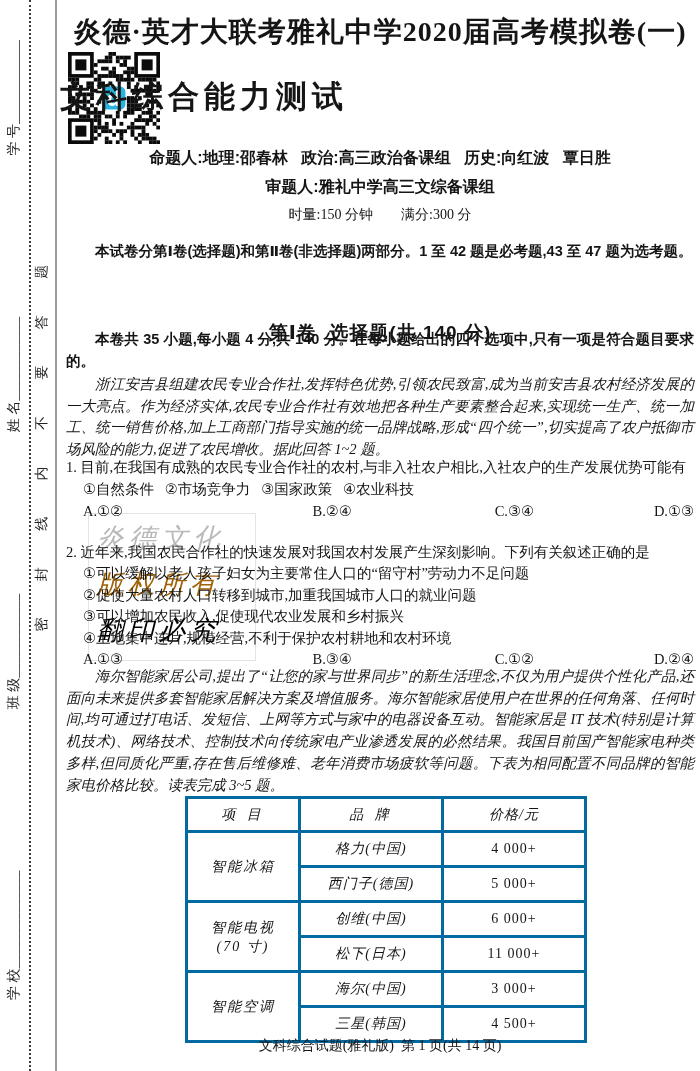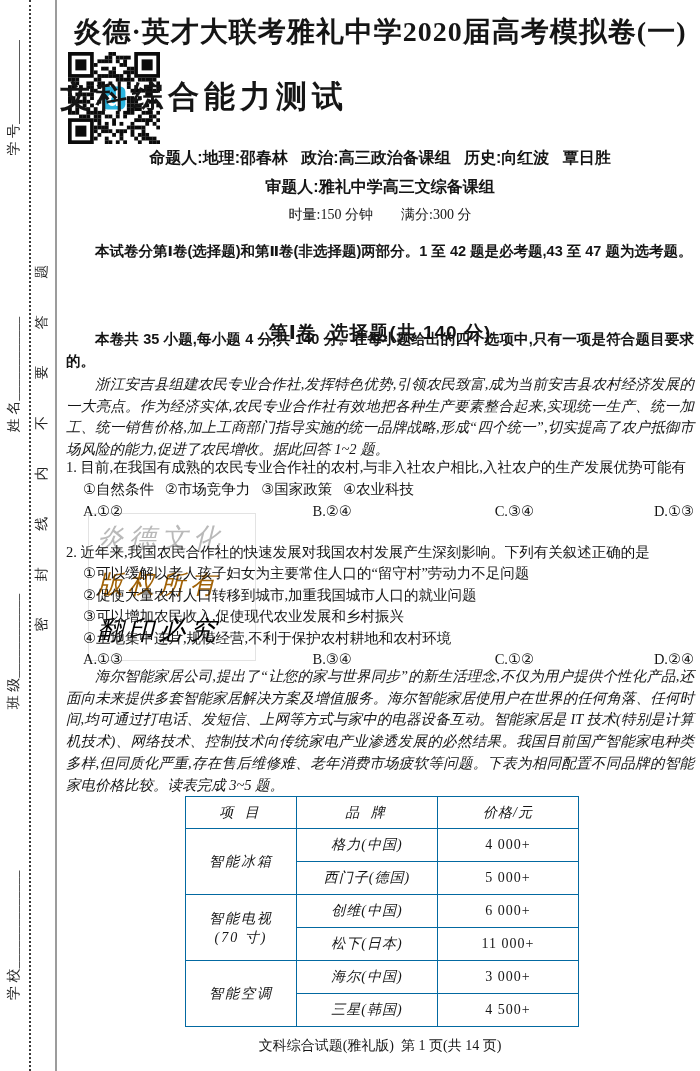--- a/index.html
+++ b/index.html
@@ -54,21 +54,21 @@
   .hang{padding-left:17px;text-indent:-17px;}
   .subline{padding-left:17px;}
   .choices{padding-left:17px;display:flex;gap:36px;}
   .choices span:nth-child(1){width:212px;}
   .choices span:nth-child(2){width:160px;}
   .choices span:nth-child(3){width:135px;}
 
   
   .price-table{position:absolute;left:185px;top:796px;z-index:1;border-collapse:collapse;
         font-size:14px;text-align:center;color:#151515;}
-  .price-table th,.price-table td{border:1px solid #0369a1;padding:0;}
+  .price-table th,.price-table td{border:3px solid #0369a1;padding:0;}
   .price-table th{width:110px;height:31px;font-weight:normal;font-style:italic;letter-spacing:4px;}
   .price-table th.c2{width:140px;}
   .price-table th.c3{width:140px;letter-spacing:1px;}
   .price-table td{height:32px;}
   .price-table td.item-cell{font-style:italic;letter-spacing:2px;line-height:19px;}
   .price-table td.brand-cell{font-style:italic;letter-spacing:1px;}
   .price-table td.price-cell{letter-spacing:1px;}
 
   .footer{position:absolute;top:1037px;left:60px;right:0;text-align:center;z-index:2;font-size:14px;}
 </style>

